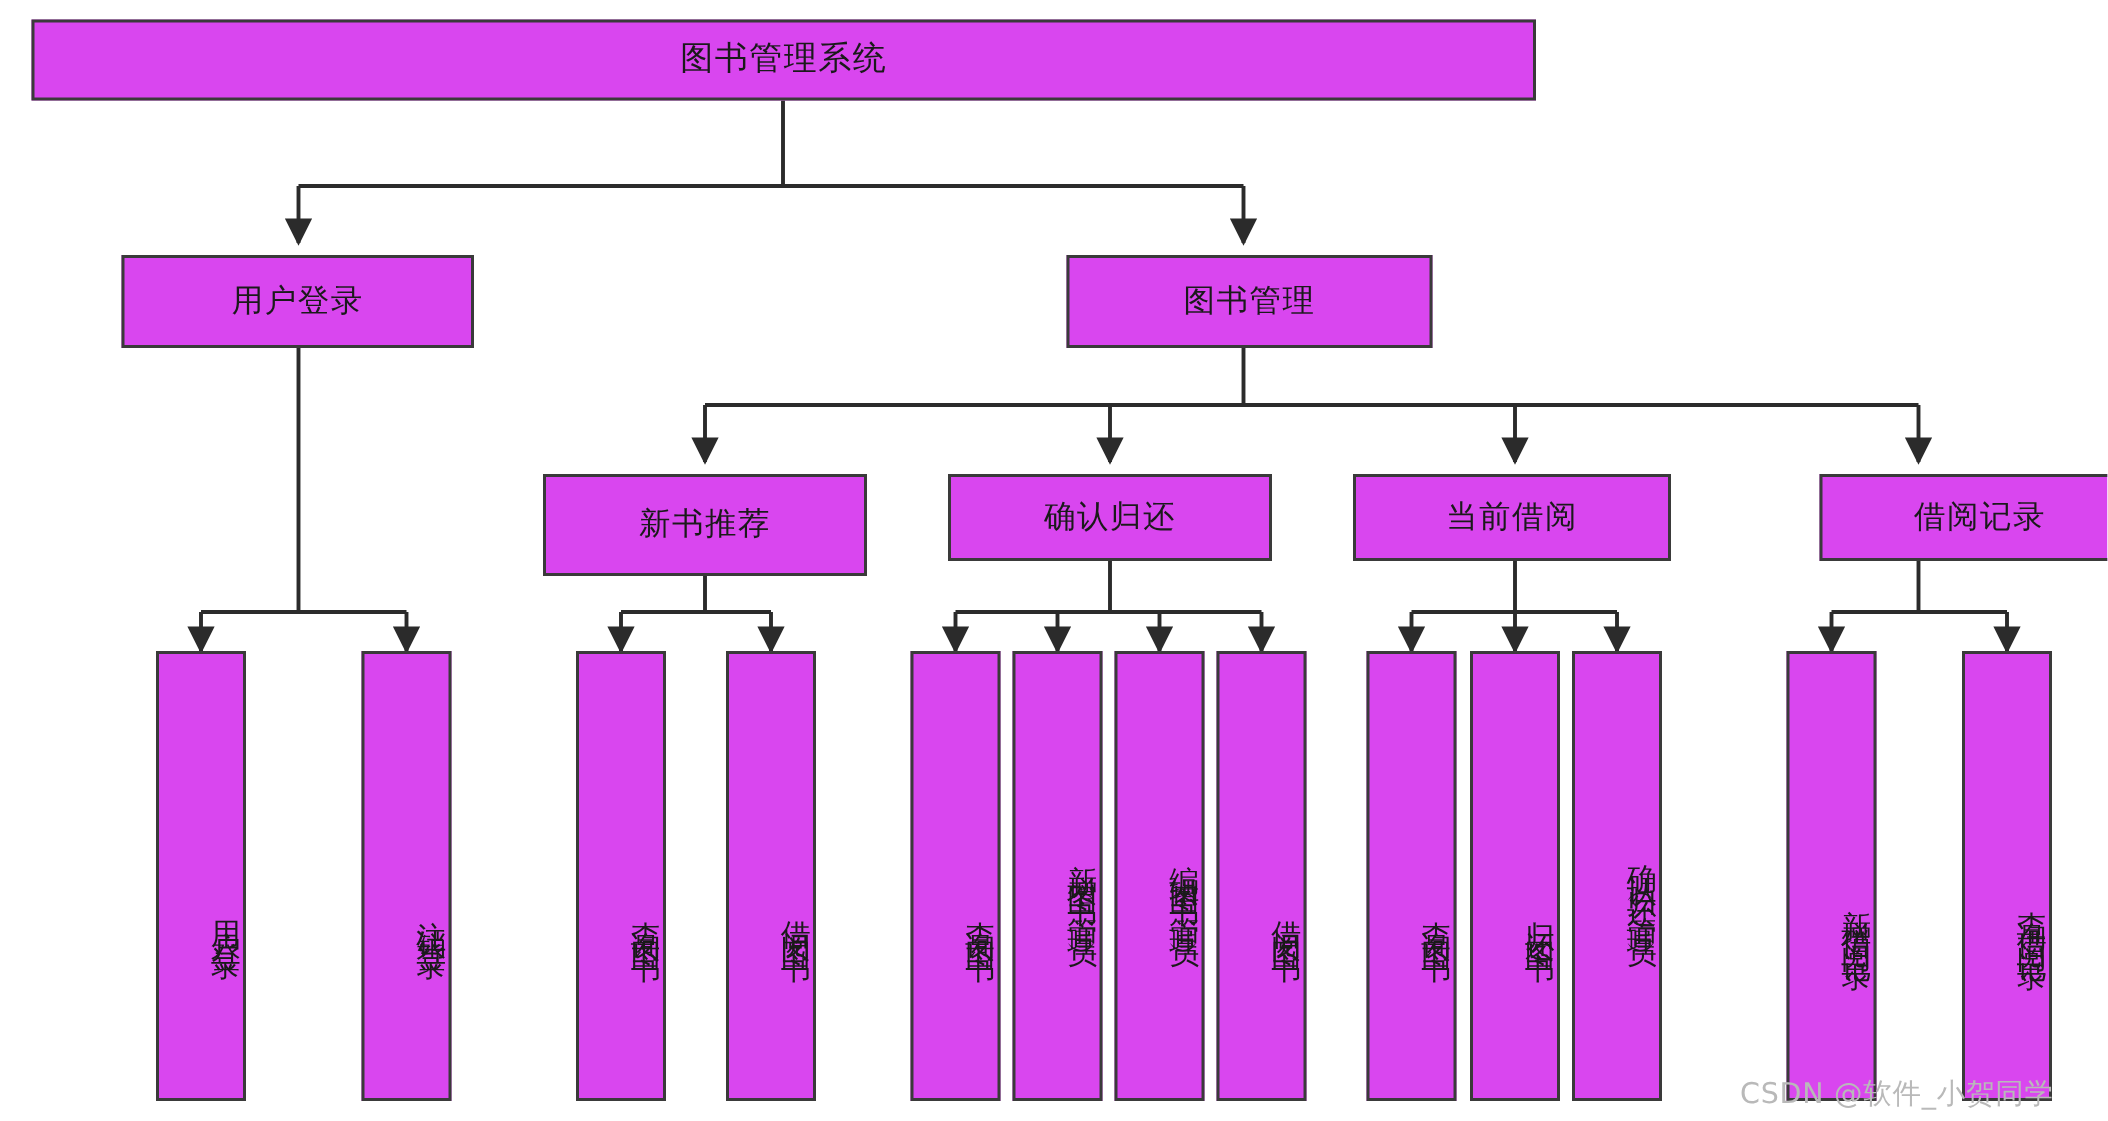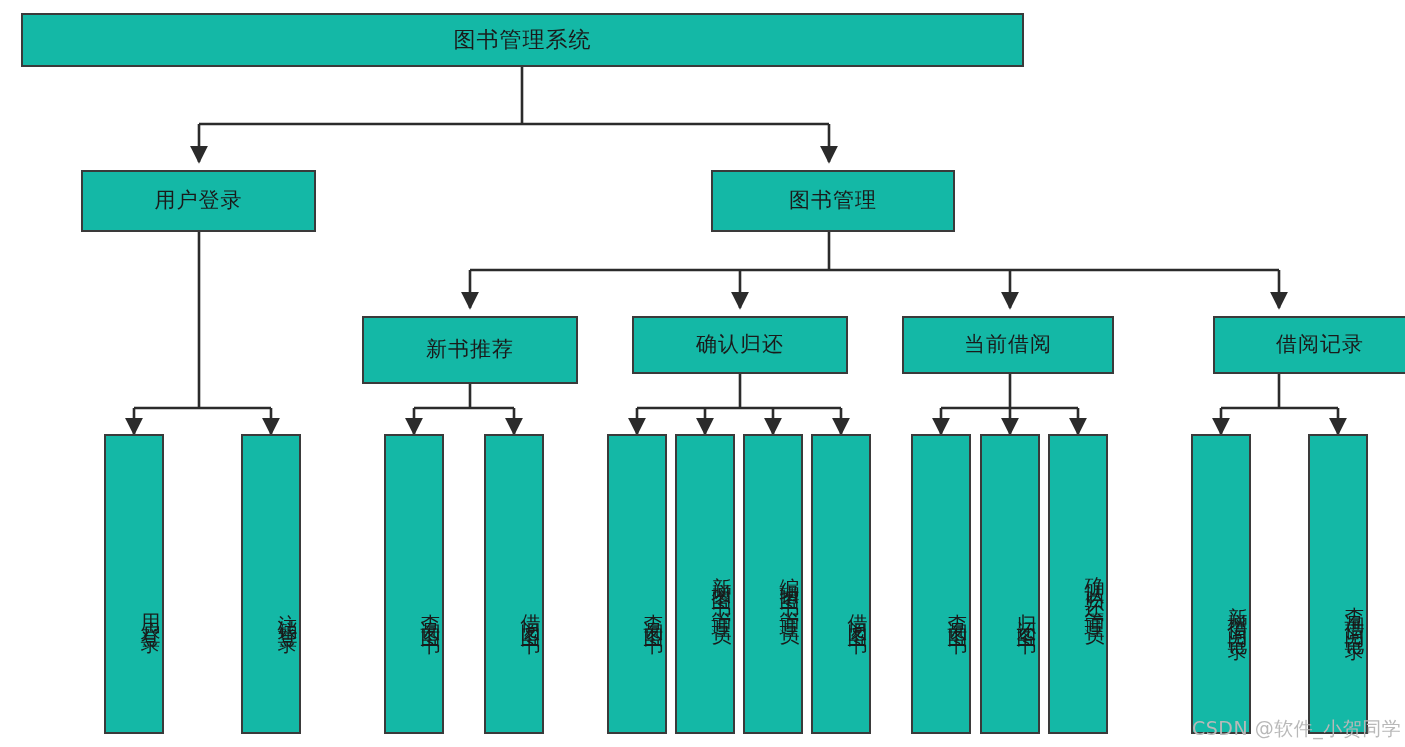--- a/index.html
+++ b/index.html
@@ -22,21 +22,21 @@
     position: absolute;
     left: 0;
     top: 0;
     width: 1405px;
     height: 747px;
     pointer-events: none;
   }
   .node {
     position: absolute;
     box-sizing: border-box;
-    background: #14b8a6;
+    background: #d946ef;
     border: 2.5px solid #3a3a3a;
     display: flex;
     align-items: center;
     justify-content: center;
     text-align: left;
     color: #1a1a1a;
   }
   .node.h {
     font-size: 21px;
     letter-spacing: 1px;
@@ -189,15 +189,15 @@
     <span class="vtext">确认归还（管理员）</span>
   </div>
 
   <div class="node v" style="left:1191px; top:434px; width:60px; height:300px;">
     <span class="vtext">新增借阅记录</span>
   </div>
   <div class="node v" style="left:1308px; top:434px; width:60px; height:300px;">
     <span class="vtext">查询借阅记录</span>
   </div>
 
-  <div class="watermark" style="left:1192px; top:716px;">CSDN @软件_小贺同学</div>
+  <div class="watermark" style="left:1160px; top:716px;">CSDN @软件_小贺同学</div>
 
 </div>
 
 </body></html>

